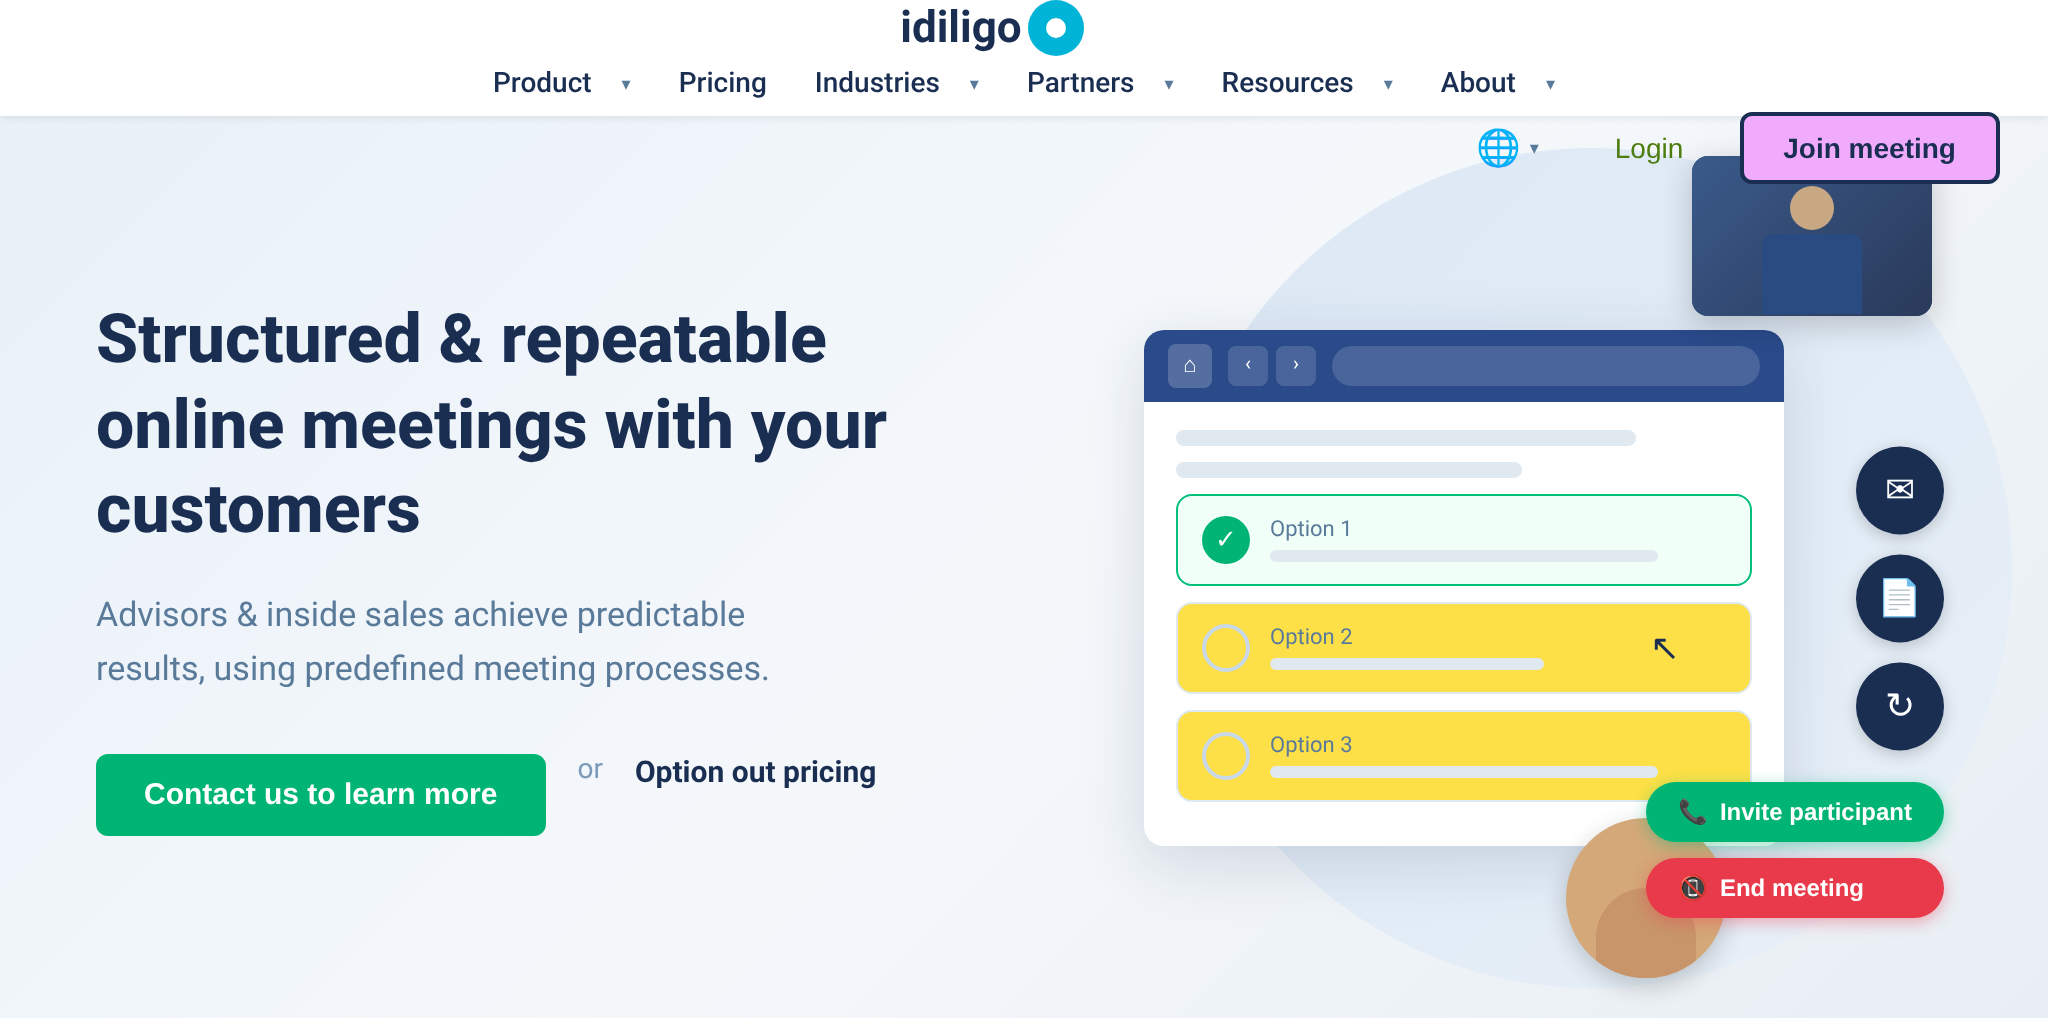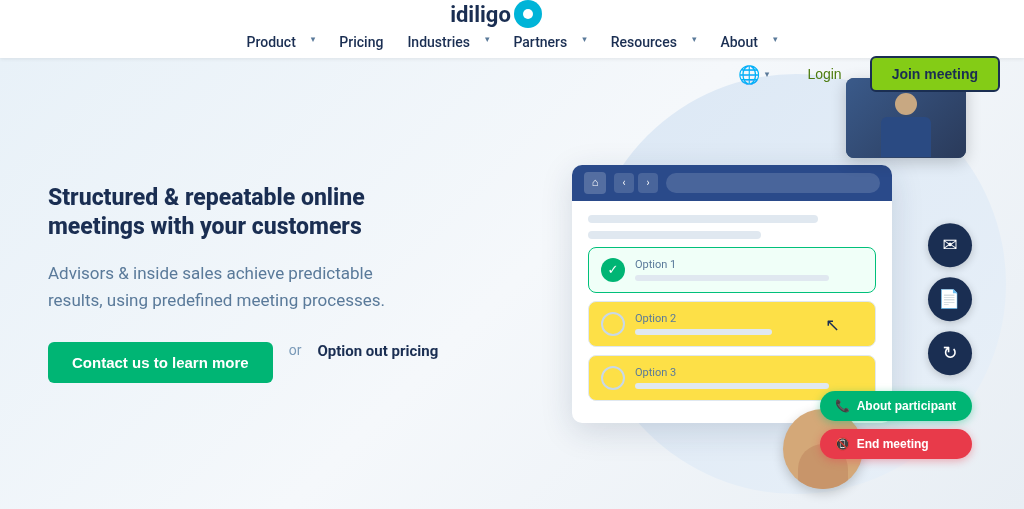--- a/index.html
+++ b/index.html
@@ -53,20 +53,21 @@
       border-radius: 50%;
     }
     .nav-links {
       display: flex;
       align-items: center;
       gap: 4px;
       flex: 1;
     }
     .nav-item {
       display: flex;
+      align-items: center;
       gap: 15px;
       padding: 6px 10px;
       font-size: 14px;
       color: #1a2e52;
       cursor: pointer;
       border-radius: 4px;
       font-weight: 500;
       white-space: nowrap;
     }
     .chevron {
@@ -97,21 +98,21 @@
       padding: 6px 16px;
       font-size: 14px;
       color: #4d7c0f;
       cursor: pointer;
       font-weight: 500;
       background: none;
       border: none;
     }
     .join-btn {
       padding: 8px 20px;
-      background: #84cc16;
+      background: #f0abfc;
       border: 2px solid #1a2e52;
       border-radius: 6px;
       font-size: 14px;
       font-weight: 600;
       color: #1a2e52;
       cursor: pointer;
     }
 
     
     .hero {
@@ -136,21 +137,21 @@
     .bg-sq2 { width: 22px; height: 22px; bottom: 48px; right: 280px; }
 
     .hero-left {
       flex: 0 0 440px;
       display: flex;
       flex-direction: column;
       justify-content: center;
       padding-right: 32px;
     }
     .hero-headline {
-      font-size: 23px;
+      font-size: 34px;
       font-weight: 800;
       color: #1a2e52;
       line-height: 1.25;
       margin-bottom: 18px;
     }
     .hero-sub {
       font-size: 17px;
       color: #5a7a9a;
       line-height: 1.6;
       margin-bottom: 28px;
@@ -587,21 +588,21 @@
         <span>📄</span>
       </div>
       <div class="action-icon-btn">
         <span>↻</span>
       </div>
     </div>
 
     <div class="meeting-actions">
       <button class="invite-btn">
         <span>📞</span>
-        <span>About participant</span>
+        <span>Invite participant</span>
       </button>
       <button class="end-btn">
         <span>📵</span>
         <span>End meeting</span>
       </button>
     </div>
   </div>
 </section>
 
 </body></html>

